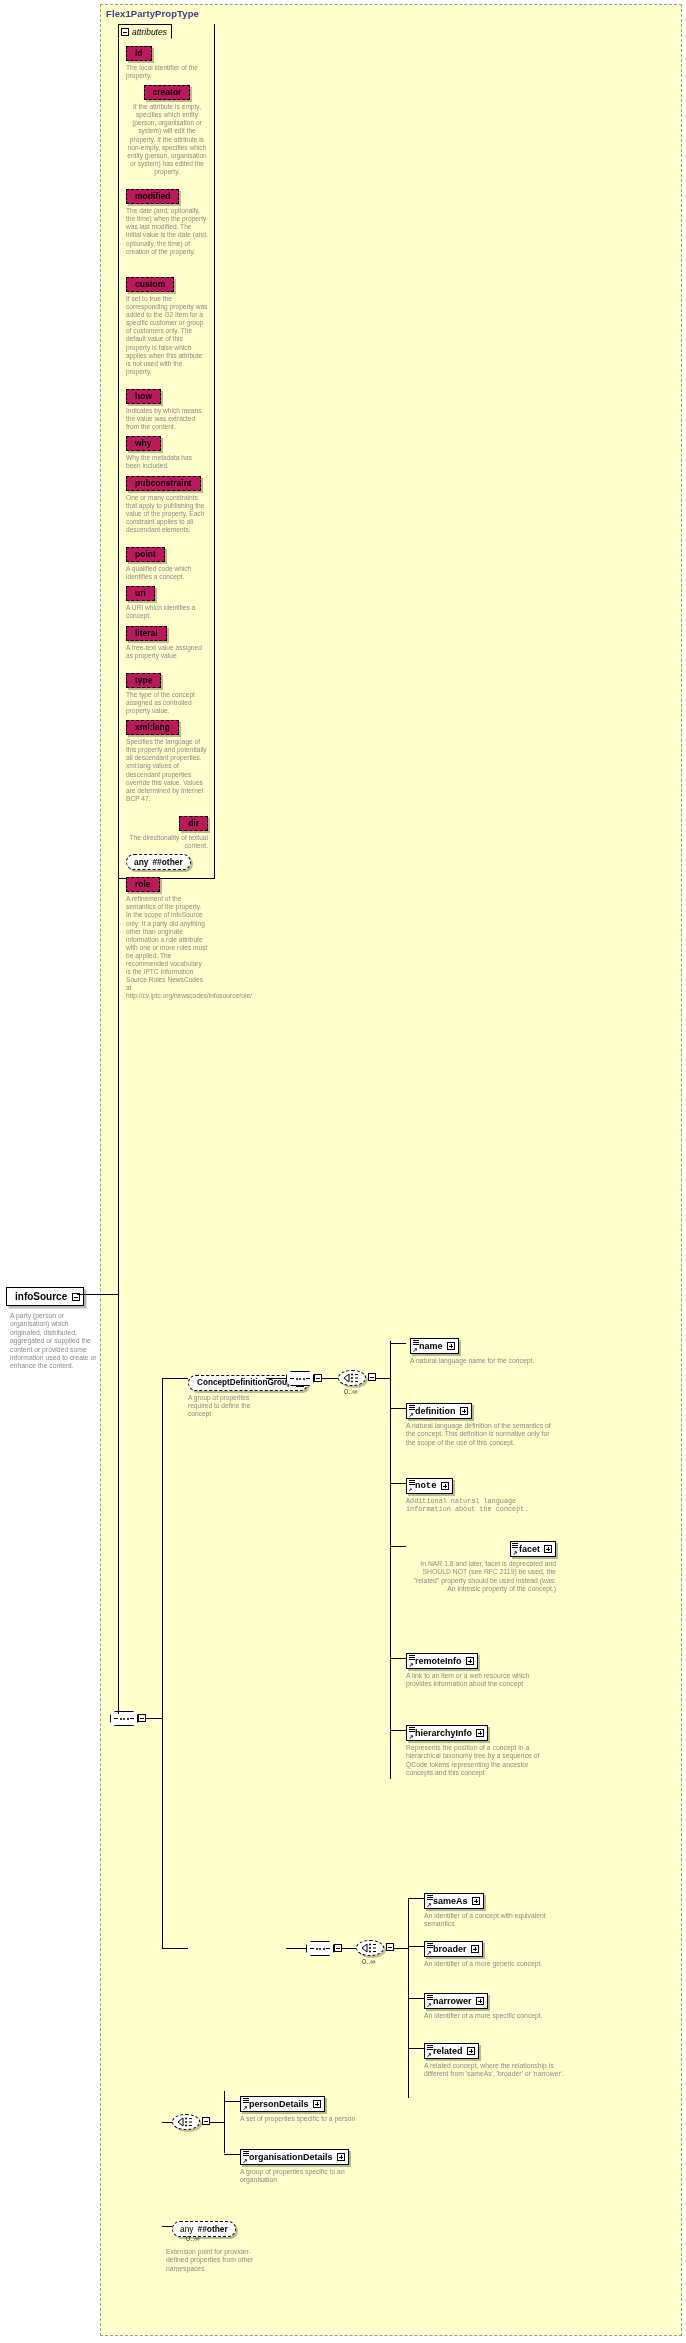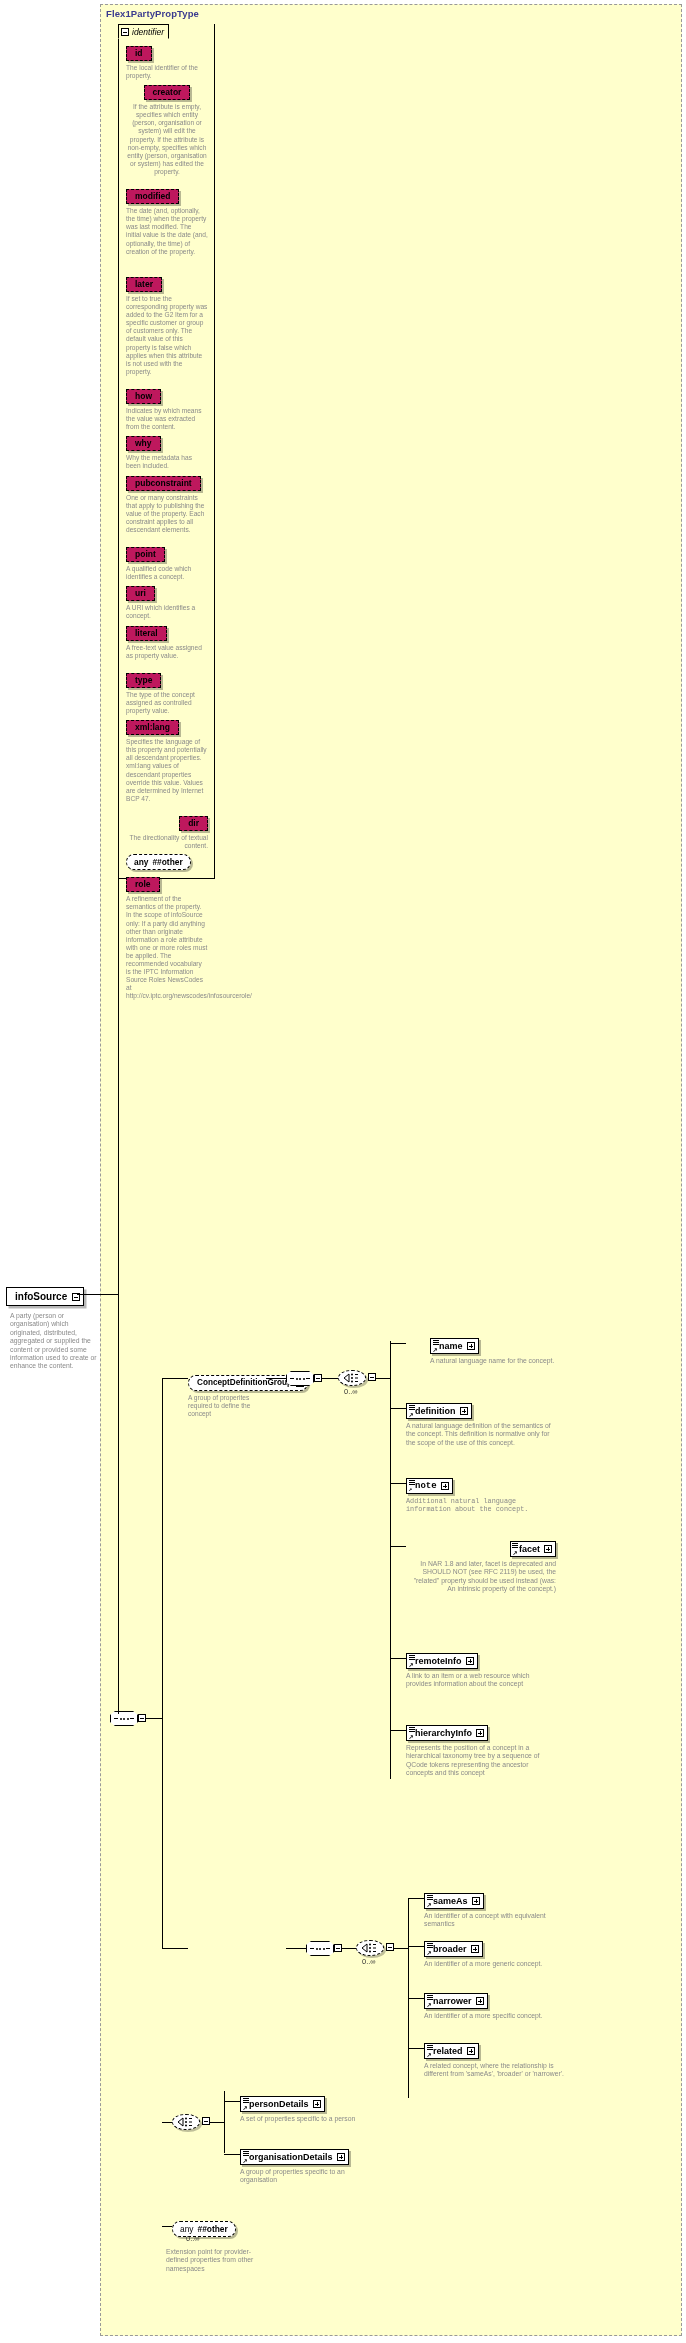--- a/index.html
+++ b/index.html
@@ -263,28 +263,28 @@
 <body>
 
 <div id="canvas">
 
   <div class="schema-panel"></div>
   <div class="schema-title">Flex1PartyPropType</div>
 
   <div class="attr-box"></div>
   <div class="attr-tab">
     <span class="minus-sq"></span>
-    <span>identifier</span>
+    <span>attributes</span>
   </div>
 
   <div id="attr-list">
       <div class="attr-item" style="top: 42px;"><span class="attr-chip">id</span><div class="attr-desc">The local identifier of the property.</div></div>
       <div class="attr-item" style="top: 81.2px; text-align: center;"><span class="attr-chip">creator</span><div class="attr-desc">If the attribute is empty, specifies which entity (person, organisation or system) will edit the property. If the attribute is non-empty, specifies which entity (person, organisation or system) has edited the property.</div></div>
       <div class="attr-item" style="top: 185.2px;"><span class="attr-chip">modified</span><div class="attr-desc">The date (and, optionally, the time) when the property was last modified. The initial value is the date (and, optionally, the time) of creation of the property.</div></div>
-      <div class="attr-item" style="top: 273px;"><span class="attr-chip">later</span><div class="attr-desc">If set to true the corresponding property was added to the G2 Item for a specific customer or group of customers only. The default value of this property is false which applies when this attribute is not used with the property.</div></div>
+      <div class="attr-item" style="top: 273px;"><span class="attr-chip">custom</span><div class="attr-desc">If set to true the corresponding property was added to the G2 Item for a specific customer or group of customers only. The default value of this property is false which applies when this attribute is not used with the property.</div></div>
       <div class="attr-item" style="top: 385.1px;"><span class="attr-chip">how</span><div class="attr-desc">Indicates by which means the value was extracted from the content.</div></div>
       <div class="attr-item" style="top: 432.4px;"><span class="attr-chip">why</span><div class="attr-desc">Why the metadata has been included.</div></div>
       <div class="attr-item" style="top: 471.6px;"><span class="attr-chip">pubconstraint</span><div class="attr-desc">One or many constraints that apply to publishing the value of the property. Each constraint applies to all descendant elements.</div></div>
       <div class="attr-item" style="top: 543.2px;"><span class="attr-chip">point</span><div class="attr-desc">A qualified code which identifies a concept.</div></div>
       <div class="attr-item" style="top: 582.4px;"><span class="attr-chip">uri</span><div class="attr-desc">A URI which identifies a concept.</div></div>
       <div class="attr-item" style="top: 621.6px;"><span class="attr-chip">literal</span><div class="attr-desc">A free-text value assigned as property value.</div></div>
       <div class="attr-item" style="top: 668.9px;"><span class="attr-chip">type</span><div class="attr-desc">The type of the concept assigned as controlled property value.</div></div>
       <div class="attr-item" style="top: 716.2px;"><span class="attr-chip">xml:lang</span><div class="attr-desc">Specifies the language of this property and potentially all descendant properties. xml:lang values of descendant properties override this value. Values are determined by Internet BCP 47.</div></div>
       <div class="attr-item" style="top: 812.1px; text-align: right;"><span class="attr-chip">dir</span><div class="attr-desc">The directionality of textual content.</div></div>
       <div class="attr-item" style="top: 851.3px;"><span class="any-chip">
@@ -401,21 +401,21 @@
   </div>
   <div class="mult-label" style="left:362px; top:1957px;">0..∞</div>
   <div style="position:absolute;left:386px;top:1943px;" class="minus-sq"></div>
   <div class="conn h" style="left:394px; top:1948px; width:14px;"></div>
   <div class="conn v" style="left:408px; top:1898px; height:200px;"></div>
 
   <div class="conn h" style="left:210px; top:2122px; width:14px;"></div>
   <div class="conn v" style="left:224px; top:2091px; height:62px;"></div>
 
   <div id="g1-elements">
-      <div class="el-node" style="left: 430px; top: 1335px;"><span class="el-box">
+      <div class="el-node" style="left: 410px; top: 1335px;"><span class="el-box">
           <span class="lines-mark">
             <i></i>
             <i></i>
             <i></i>
           </span>
           <span class="corner-arrow">↗</span>
           <span>name</span>
           <span class="plus-sq"></span>
         </span><div class="el-desc" style="width: 150px;">A natural language name for the concept.</div></div>
       <div class="conn h" style="left: 390px; top: 1343px; width: 16px;"></div>

